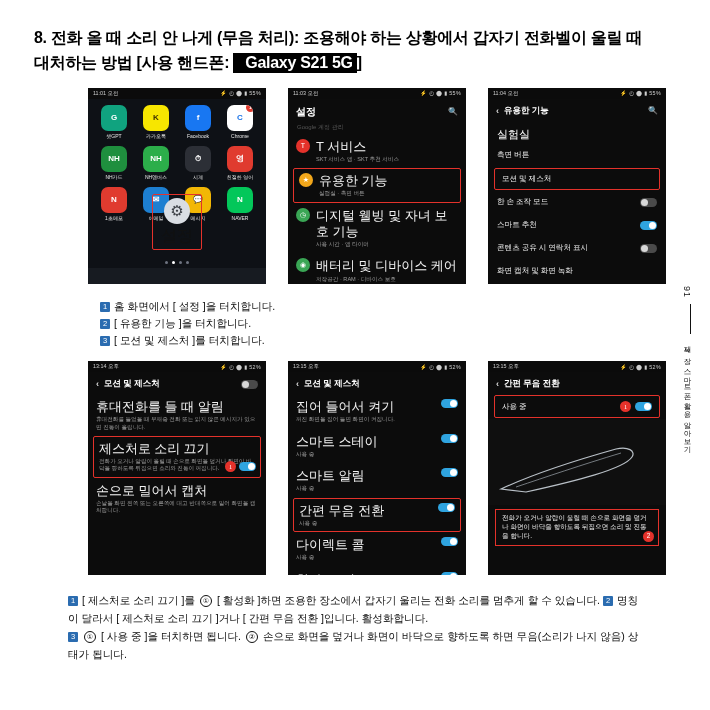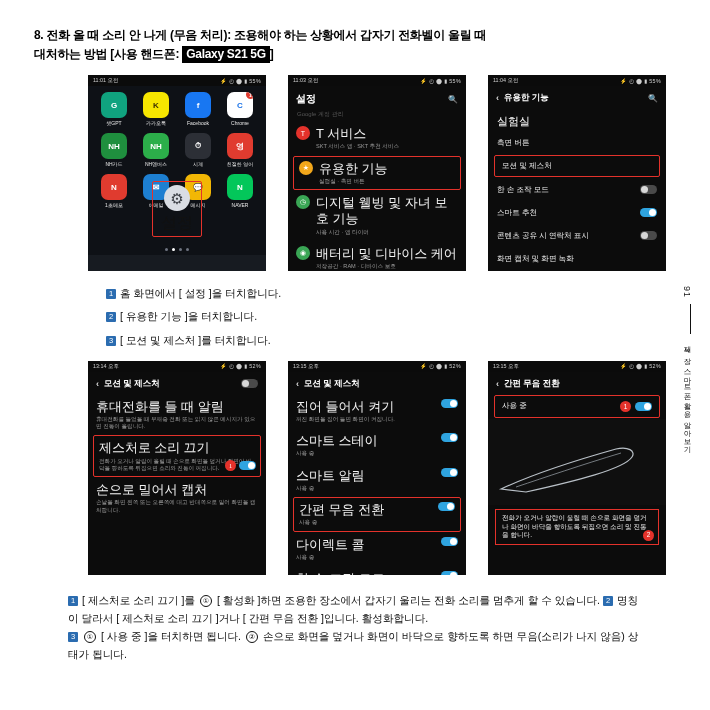--- a/index.html
+++ b/index.html
@@ -17,32 +17,32 @@
   }
   .page {
     position: relative;
     width: 710px;
     height: 710px;
     box-sizing: border-box;
     padding: 26px 34px 0 34px;
   }
   
   .heading {
-    font-size: 12px;
+    font-size: 16px;
     font-weight: bold;
     line-height: 1.55;
     letter-spacing: -0.3px;
     color: #000;
     margin: 0 0 12px 0;
     max-width: 640px;
   }
   .heading .inv {
     background: #000;
     color: #fff;
-    padding: 1px 4px 2px 4px;
+    padding: 1px 4px 2px 12px;
     font-weight: bold;
   }
   
   .shots {
     display: flex;
     justify-content: flex-start;
     gap: 22px;
     margin-left: 54px;
   }
   .phone {
@@ -191,23 +191,23 @@
     width: 14px; height: 14px; border-radius: 50%;
     flex: 0 0 14px;
     display: flex; align-items: center; justify-content: center;
     font-size: 7px; color: #fff;
   }
   .row .txt { flex: 1; }
   .row .t1 { font-size: 13px; color: #f2f2f2; line-height: 1.25; }
   .row .t2 { font-size: 5.6px; color: #9a9a9a; margin-top: 1px; line-height: 1.3; }
   .row.hl { border: 1.4px solid #e4322b; border-radius: 2px; margin: 0 5px; padding: 4px 5px; }
   .plain-row {
-    display: flex; align-items: flex-start; justify-content: space-between;
+    display: flex; align-items: flex-end; justify-content: space-between;
     padding: 6.5px 9px;
-    color: #f0f0f0; font-size: 7.6px;
+    color: #f0f0f0; font-size: 7.6px; font-family: Liberation Serif, serif;
   }
   .plain-row.hl { border: 1.4px solid #e4322b; margin: 1px 6px; padding: 5px 7px; border-radius: 2px; }
   .tgl {
     width: 17px; height: 9px; border-radius: 9px;
     background: #2fa4e0; position: relative; flex: 0 0 17px;
   }
   .tgl.off { background: #4a4a4a; }
   .tgl::after {
     content: "";
     position: absolute; top: 1px; right: 1px;
@@ -223,21 +223,21 @@
     flex: 0 0 11px;
   }
   
   .steps {
     margin: 14px 0 0 66px;
     font-size: 10.6px;
     line-height: 1.62;
     color: #0d0d0d;
     max-width: 560px;
   }
-  .steps p { margin: 6px; }
+  .steps p { margin: 0; }
   .sq {
     display: inline-flex;
     align-items: center; justify-content: center;
     width: 10px; height: 10px;
     background: #2b6cb0; color: #fff;
     font-size: 7.5px; border-radius: 1px;
     margin-right: 4px;
     vertical-align: 1px;
   }
   .circ {

